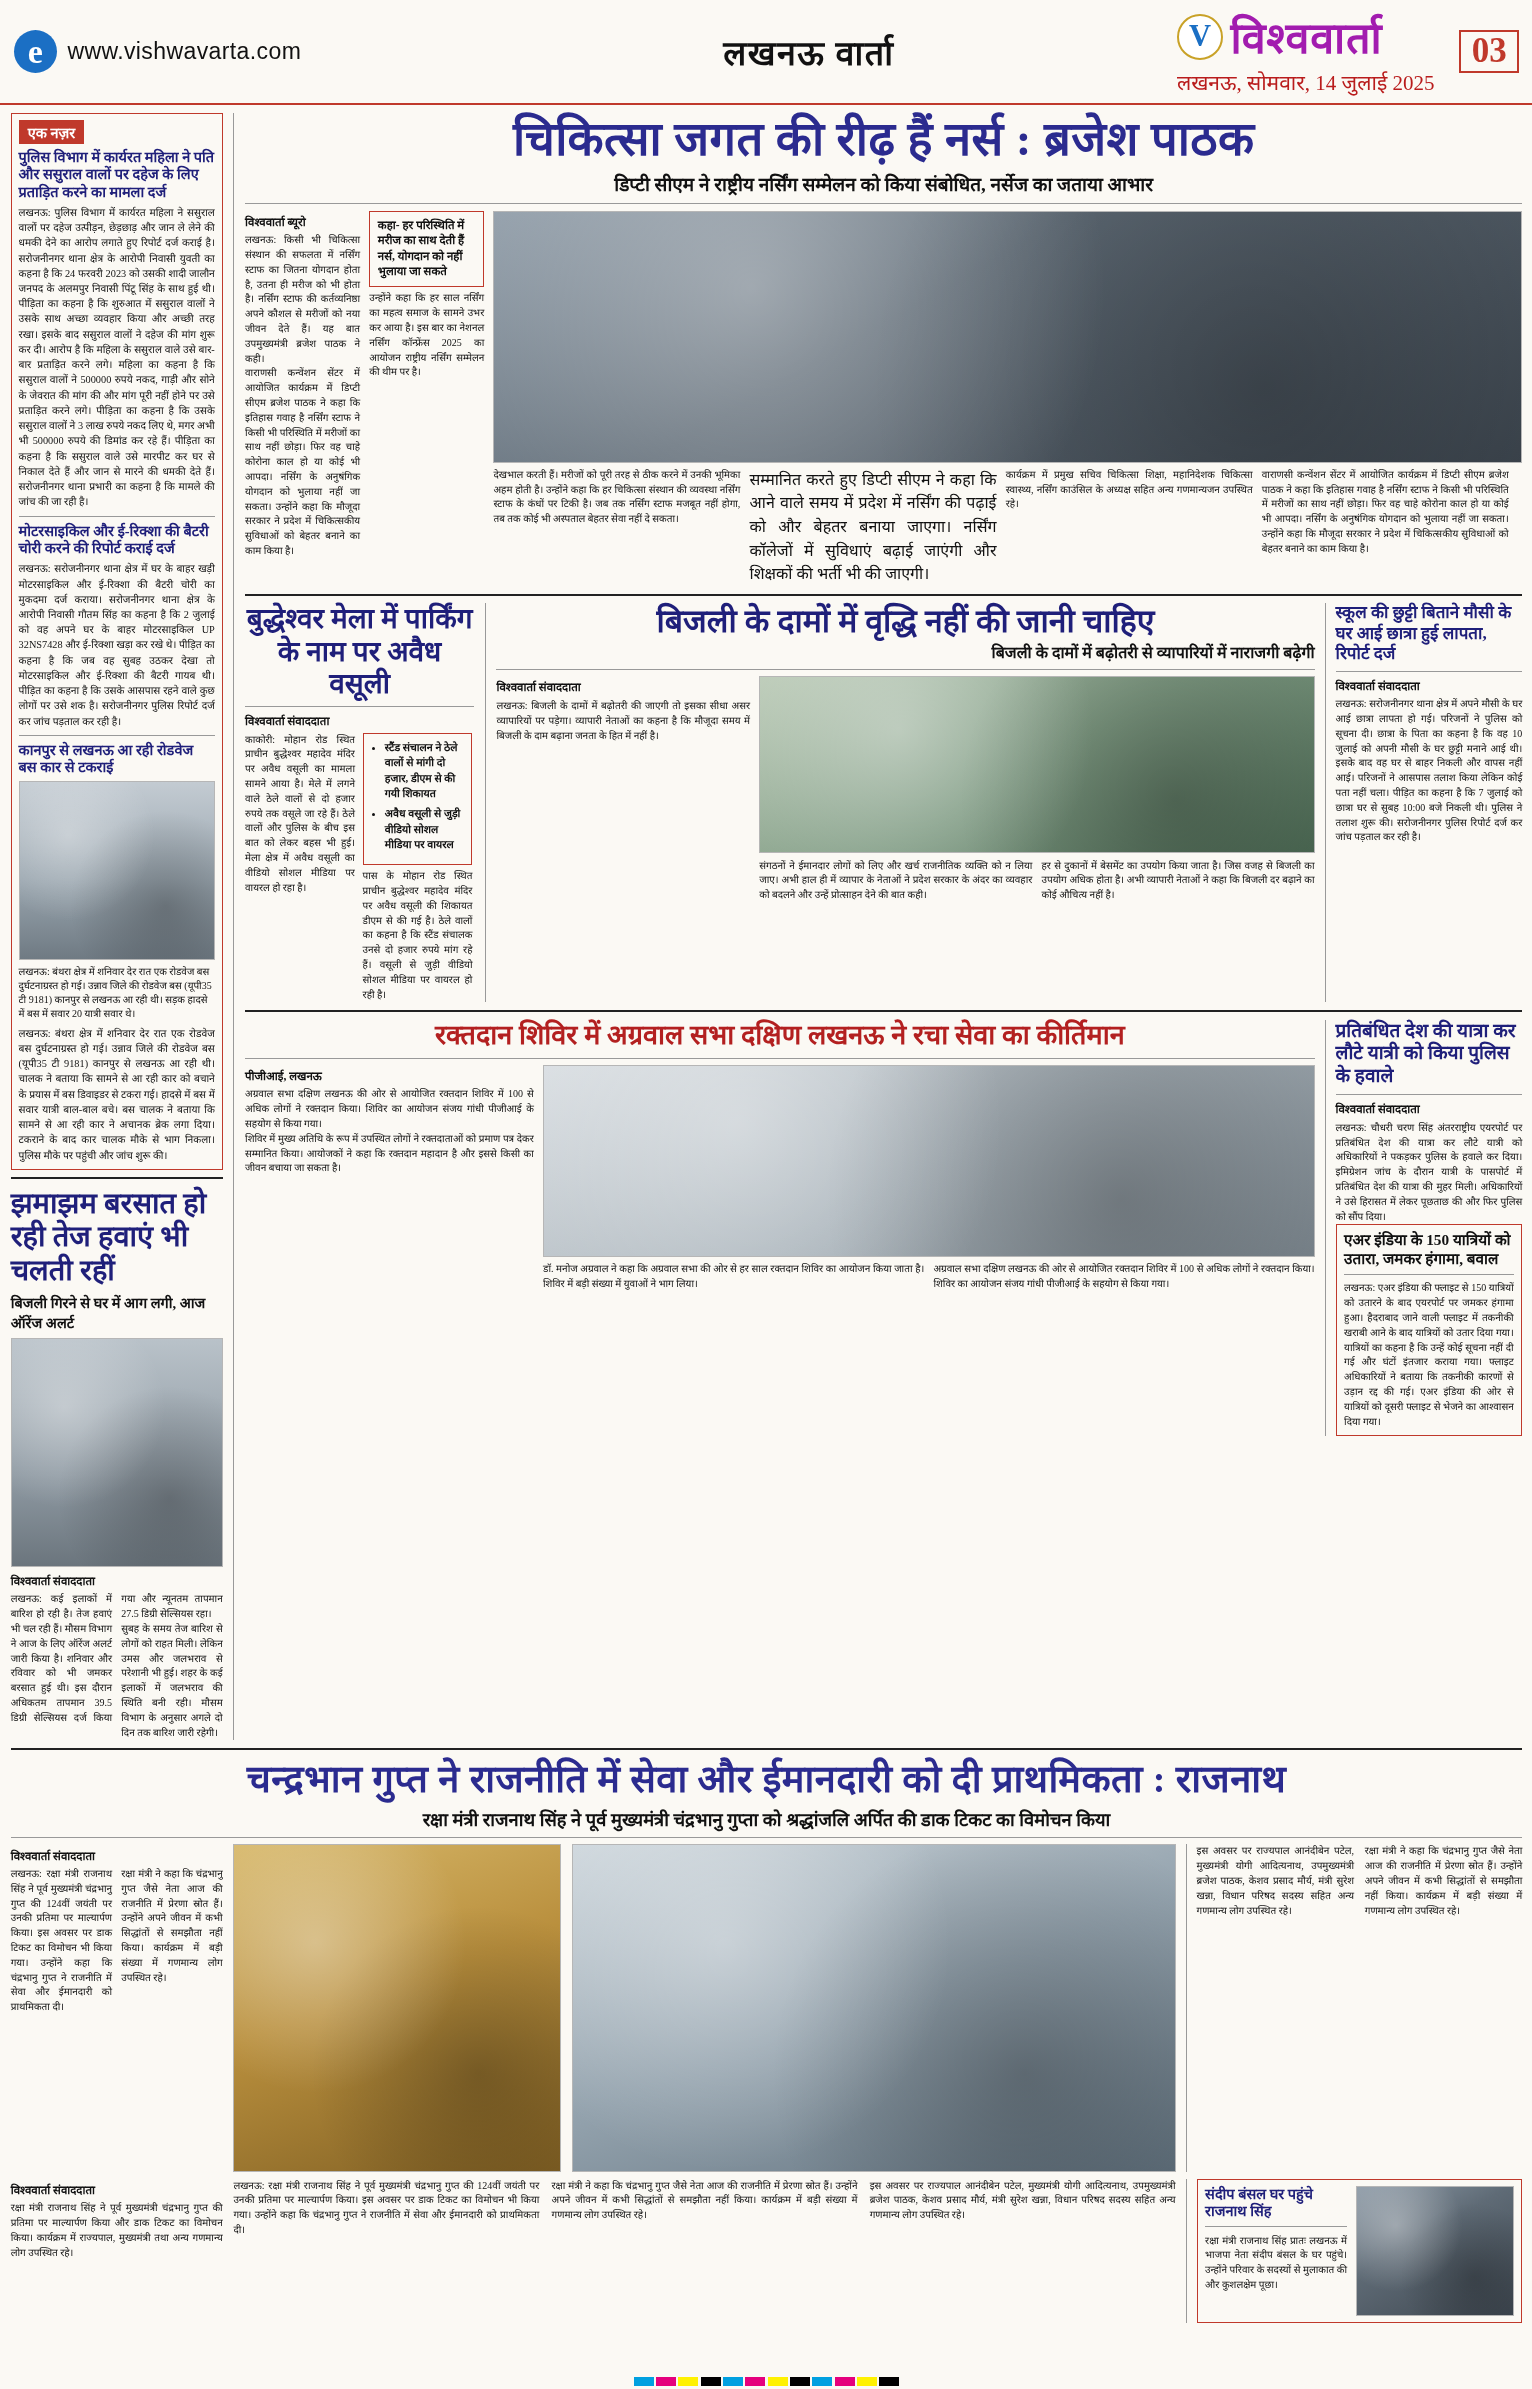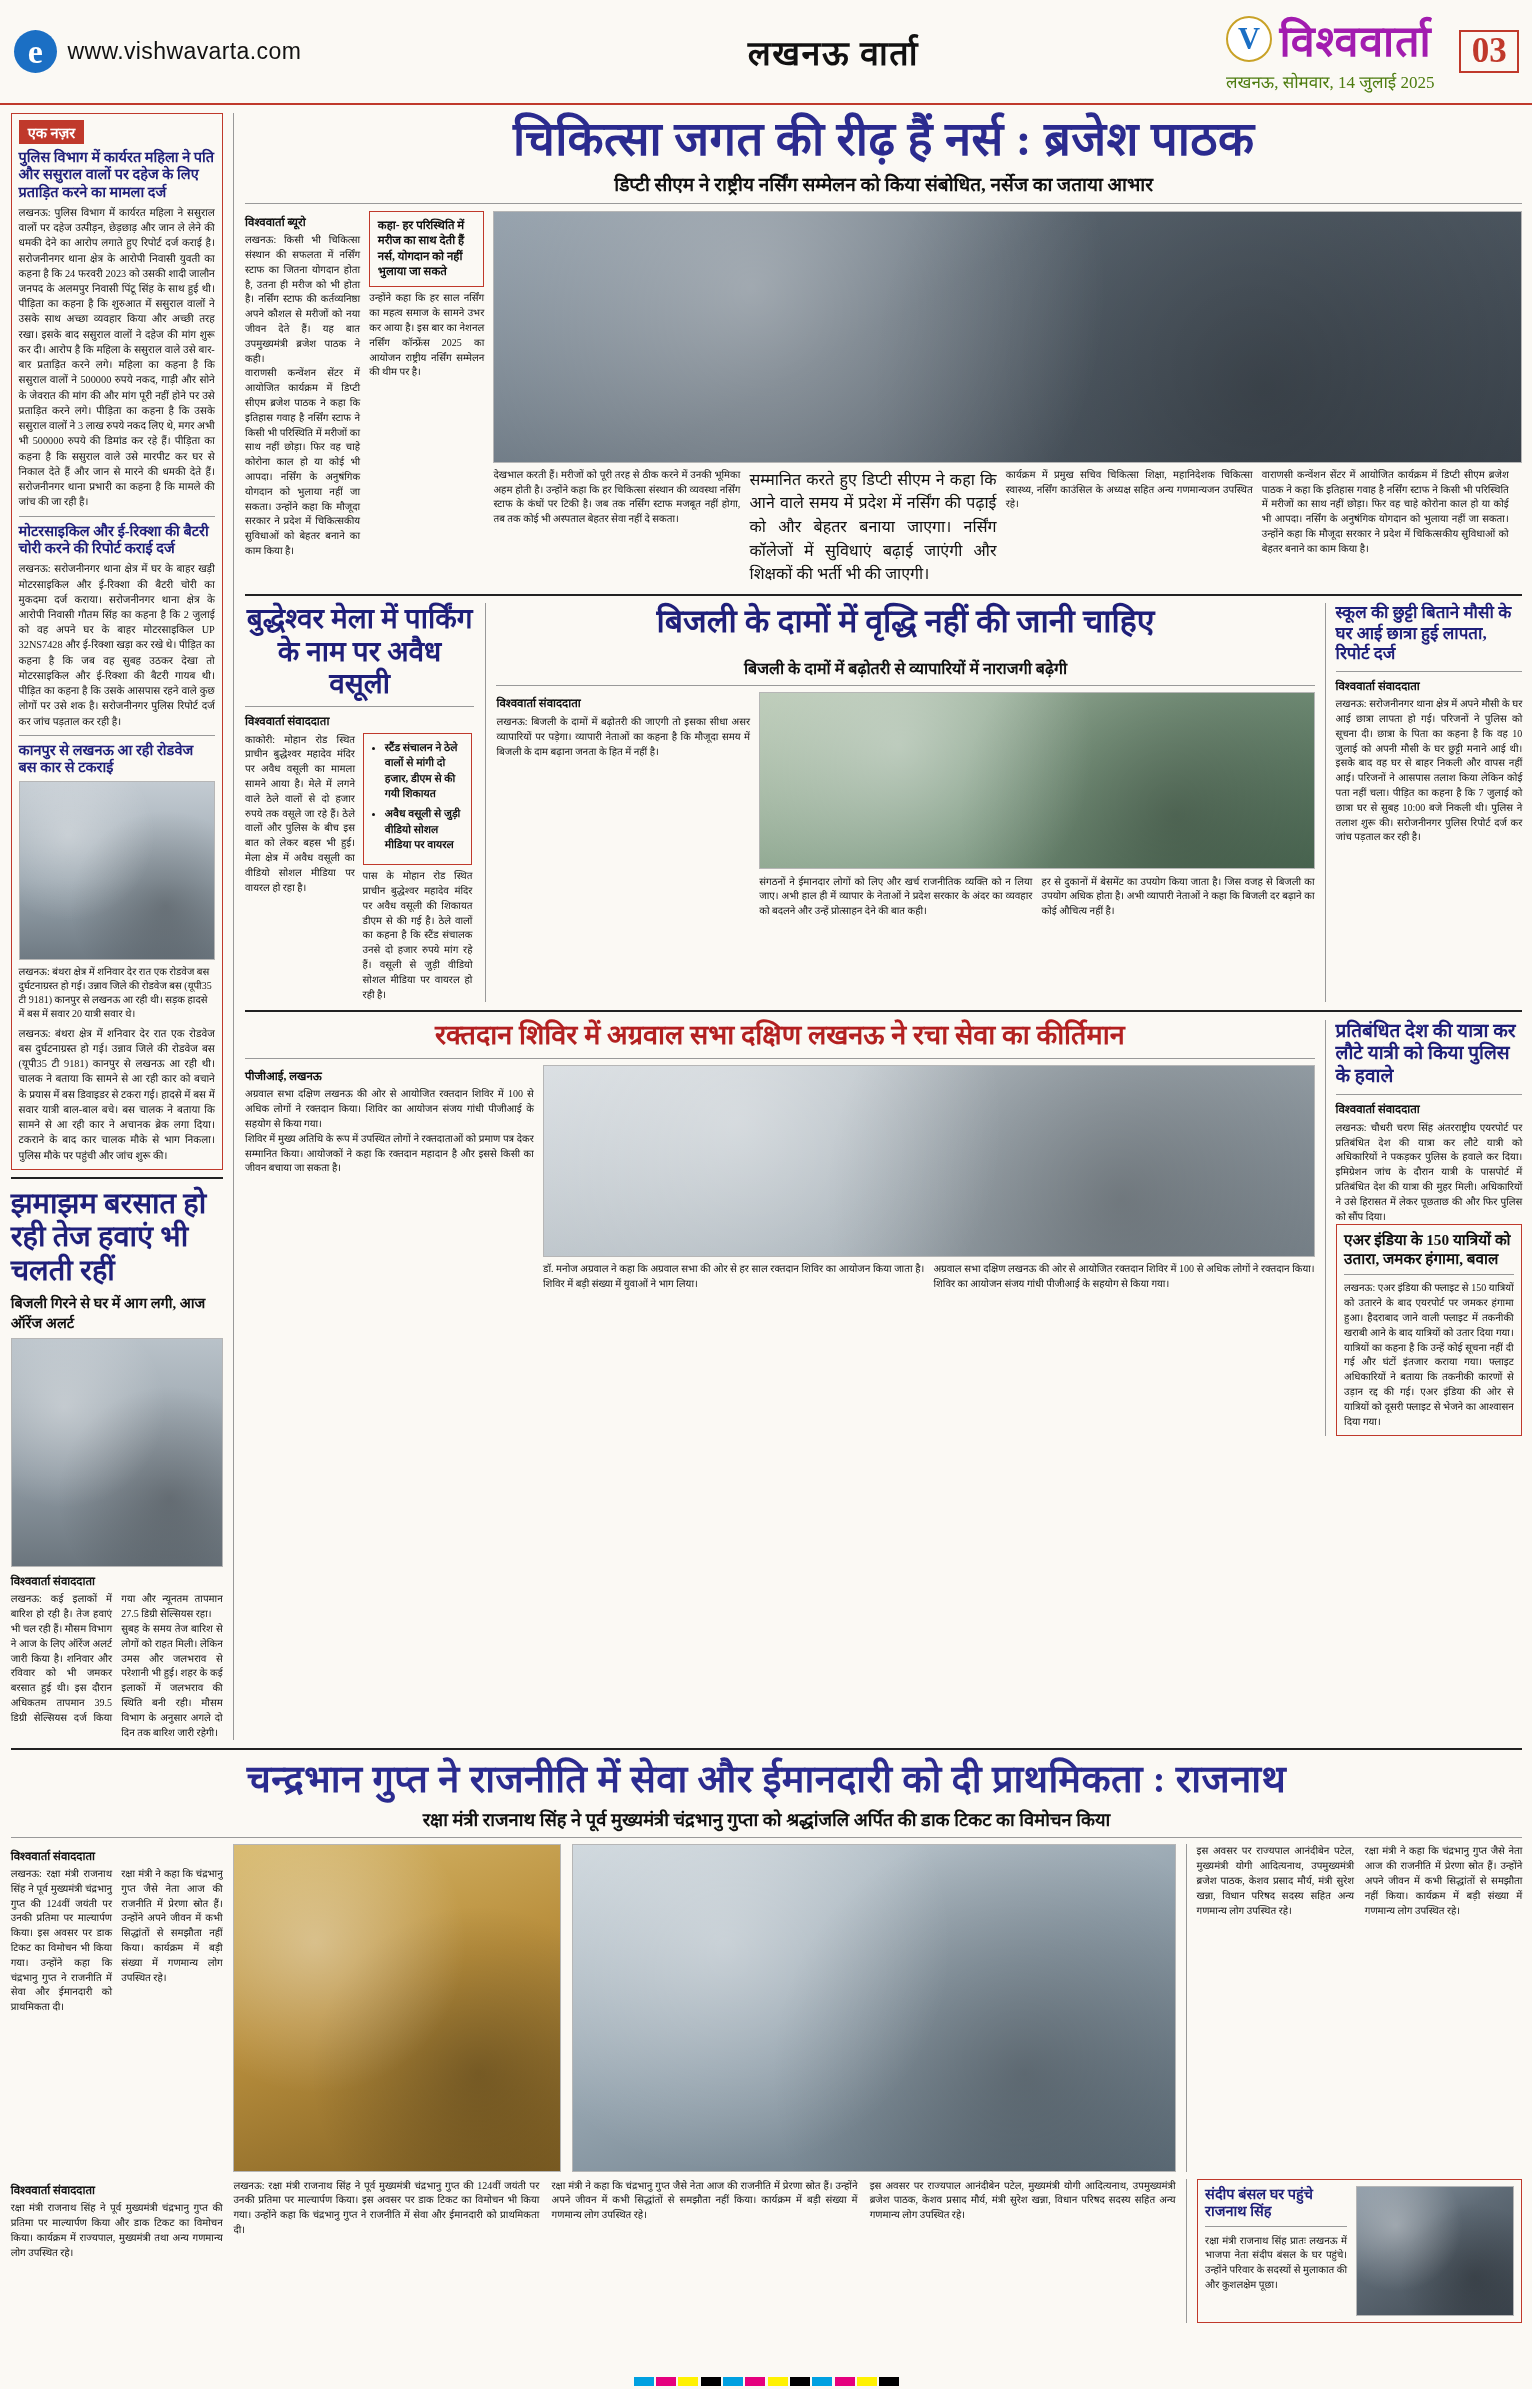--- a/index.html
+++ b/index.html
@@ -46,21 +46,21 @@
   .brand-block { text-align:center; }
   .brand-row { display:flex; align-items:center; gap:7.6px; }
   .vmark {
     width:46px; height:46px; border-radius:50%;
     border:2.3px solid #c9a227;
     display:flex; align-items:center; justify-content:center;
     color:#1b6fc4; font-size:30.5px; font-weight:bold;
     background:#fff;
   }
   .brand-name { font-size:43px; font-weight:bold; color:#a21caf; letter-spacing:0.8px; }
-  .brand-sub { font-size:17px; color:#4d7c0f; margin-top:1.5px; }
+  .brand-sub { font-size:21px; color:#b91c1c; margin-top:1.5px; }
   .page-num {
     border:2.3px solid #c0392b;
     color:#c0392b;
     font-size:35px; font-weight:bold;
     padding:1.5px 10.7px;
     line-height:1.05;
     margin-left:9.2px;
   }
   
   .content { position:relative; padding:7.6px 10.7px 0 10.7px; }
@@ -242,21 +242,21 @@
                     <li>अवैध वसूली से जुड़ी वीडियो सोशल मीडिया पर वायरल</li>
                   </ul>
                 </div>
                 <div class="col-text" style="font-size:10px; margin-top:4.6px;">पास के मोहान रोड स्थित प्राचीन बुद्धेश्वर महादेव मंदिर पर अवैध वसूली की शिकायत डीएम से की गई है। ठेले वालों का कहना है कि स्टैंड संचालक उनसे दो हजार रुपये मांग रहे हैं। वसूली से जुड़ी वीडियो सोशल मीडिया पर वायरल हो रही है।</div>
               </div>
             </div>
           </div>
 
           <div class="grow sep-v" style="padding-left:10.7px;">
             <div class="hl-2" style="font-size:32px;">बिजली के दामों में वृद्धि नहीं की जानी चाहिए</div>
-            <div class="hl-sub" style="font-size:16px; margin-top:17px;">बिजली के दामों में बढ़ोतरी से व्यापारियों में नाराजगी बढ़ेगी</div>
+            <div class="hl-sub" style="font-size:16px; margin-top:1px;text-align:right;">बिजली के दामों में बढ़ोतरी से व्यापारियों में नाराजगी बढ़ेगी</div>
             <div class="rule"></div>
             <div class="flex" style="gap:9.2px;">
               <div style="width:31%;">
                 <div class="byline">विश्ववार्ता संवाददाता</div>
                 <div class="col-text" style="font-size:10px;">लखनऊ: बिजली के दामों में बढ़ोतरी की जाएगी तो इसका सीधा असर व्यापारियों पर पड़ेगा। व्यापारी नेताओं का कहना है कि मौजूदा समय में बिजली के दाम बढ़ाना जनता के हित में नहीं है।</div>
               </div>
               <div class="grow">
                 <div class="photo ph-green" style="height:177px;"></div>
                 <div class="flex" style="gap:9.2px; margin-top:5.3px;">
                   <div class="col-text" style="font-size:10px; width:50%;">संगठनों ने ईमानदार लोगों को लिए और खर्च राजनीतिक व्यक्ति को न लिया जाए। अभी हाल ही में व्यापार के नेताओं ने प्रदेश सरकार के अंदर का व्यवहार को बदलने और उन्हें प्रोत्साहन देने की बात कही।</div>

